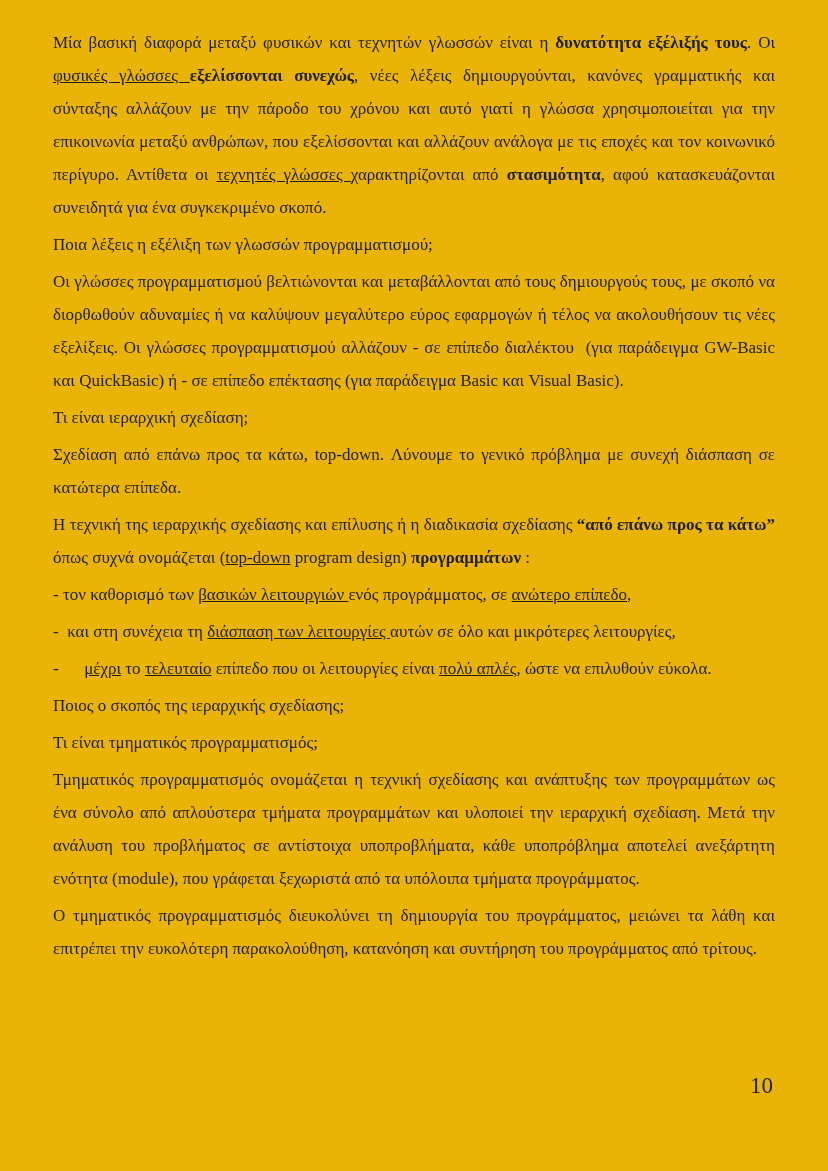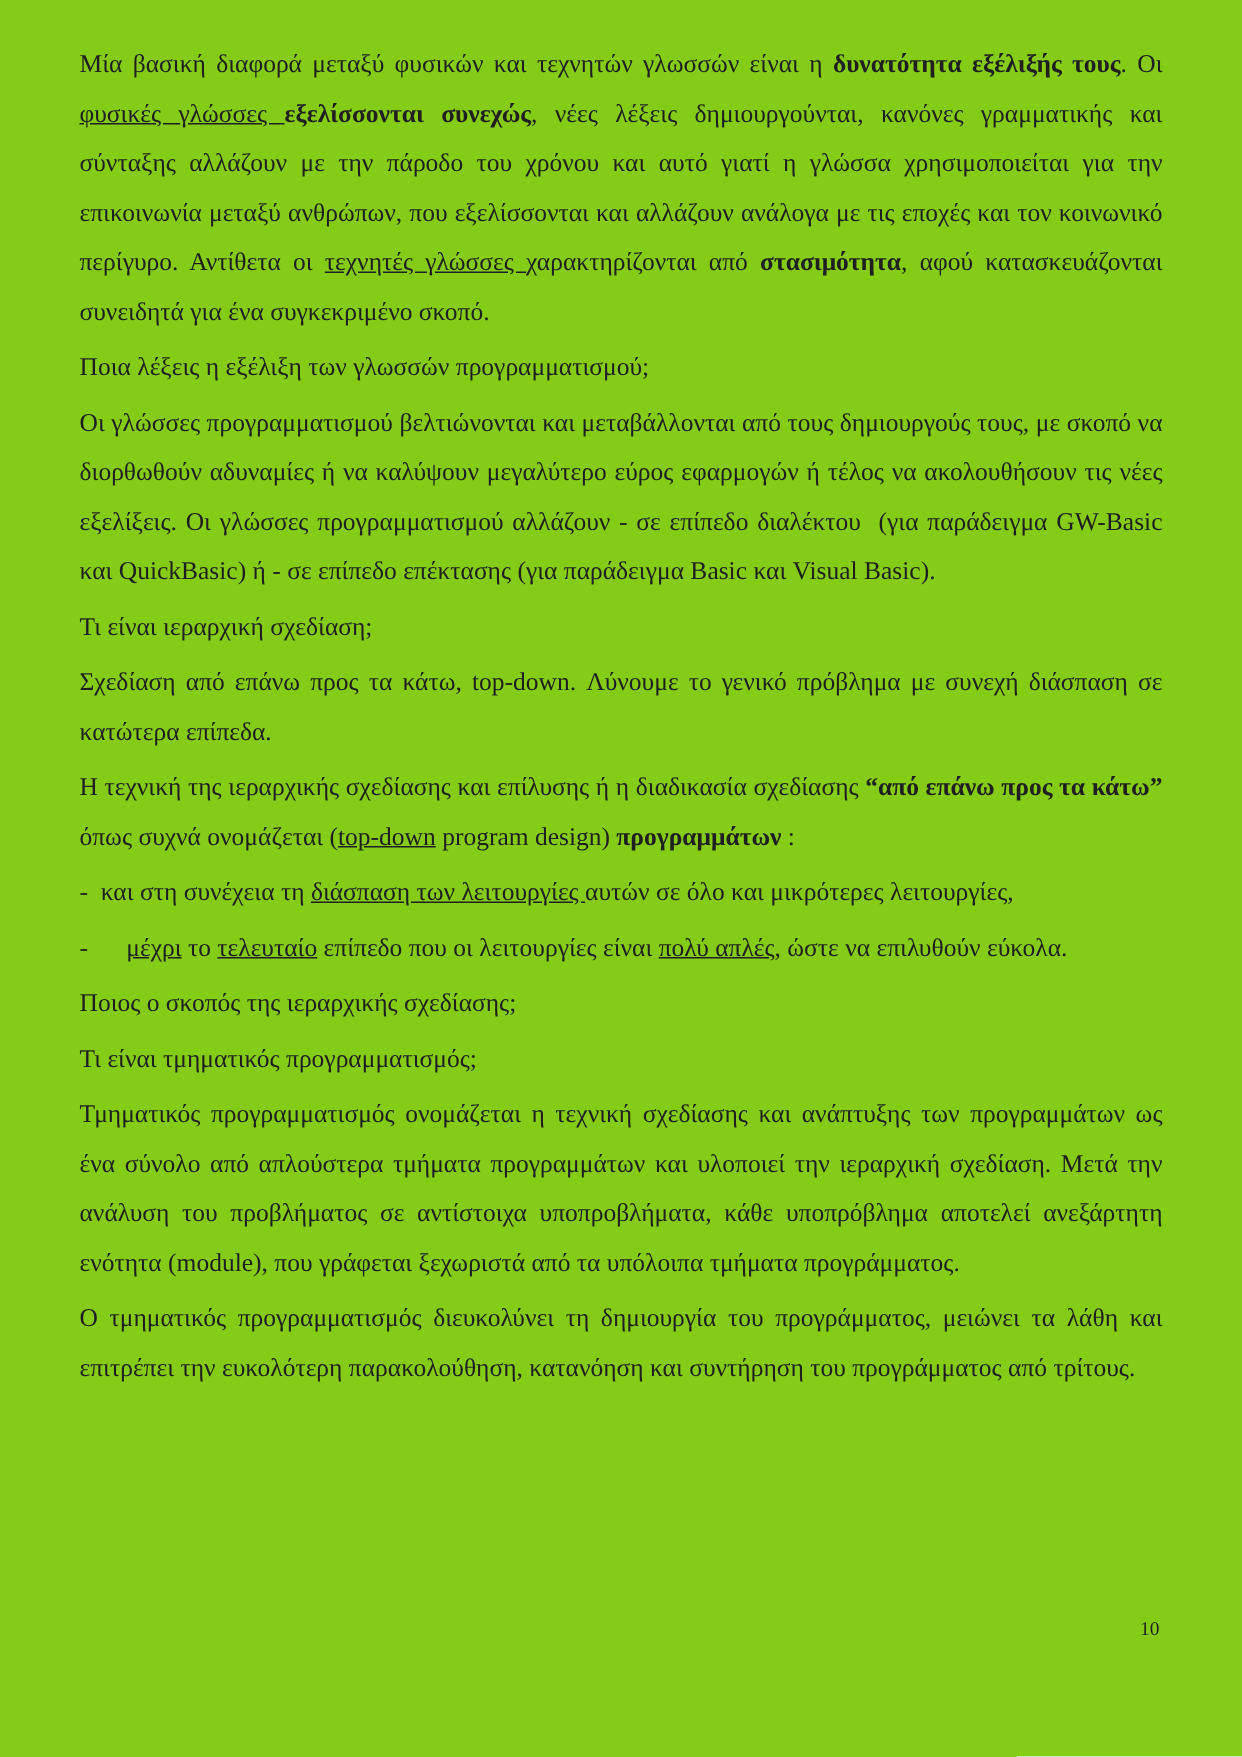--- a/index.html
+++ b/index.html
@@ -12,54 +12,55 @@
     height: 1171px;
     font-family: "Liberation Serif", serif;
     color: #1f1f1f;
   }
   .page {
     position: relative;
     box-sizing: border-box;
     width: 828px;
     height: 1171px;
     padding: 26px 53px 16px 53px;
-    background: #84cc16;
+    background: #eab308;
   }
   p.block {
     margin: 0 0 4px 0;
     font-size: 17px;
     line-height: 33px;
     text-align: justify;
     white-space: pre-wrap;
   }
   p.block.question {
     text-align: left;
   }
   .b { font-weight: bold; }
   .u { text-decoration: underline; }
   .page-number {
     position: absolute;
     top: 1076px;
     right: 55px;
-    font-size: 13px;
+    font-size: 23px;
     line-height: 20px;
     color: #1f1f1f;
   }
 </style>
 </head>
 <body>
 
 <main class="page">
   <div id="doc">
       <p class="block paragraph"><span>Μία βασική διαφορά μεταξύ φυσικών και τεχνητών γλωσσών είναι η </span><span class="b">δυνατότητα εξέλιξής τους</span><span>. Οι </span><span class="u">φυσικές γλώσσες </span><span class="b">εξελίσσονται συνεχώς</span><span>, νέες λέξεις δημιουργούνται, κανόνες γραμματικής και σύνταξης αλλάζουν με την πάροδο του χρόνου και αυτό γιατί η γλώσσα χρησιμοποιείται για την επικοινωνία μεταξύ ανθρώπων, που εξελίσσονται και αλλάζουν ανάλογα με τις εποχές και τον κοινωνικό περίγυρο. Αντίθετα οι </span><span class="u">τεχνητές γλώσσες </span><span>χαρακτηρίζονται από </span><span class="b">στασιμότητα</span><span>, αφού κατασκευάζονται συνειδητά για ένα συγκεκριμένο σκοπό.</span></p>
       <p class="block question"><span>Ποια λέξεις η εξέλιξη των γλωσσών προγραμματισμού;</span></p>
       <p class="block paragraph"><span>Οι γλώσσες προγραμματισμού βελτιώνονται και μεταβάλλονται από τους δημιουργούς τους, με σκοπό να διορθωθούν αδυναμίες ή να καλύψουν μεγαλύτερο εύρος εφαρμογών ή τέλος να ακολουθήσουν τις νέες εξελίξεις. Οι γλώσσες προγραμματισμού αλλάζουν - σε επίπεδο διαλέκτου  (για παράδειγμα GW-Basic και QuickBasic) ή - σε επίπεδο επέκτασης (για παράδειγμα Basic και Visual Basic).</span></p>
       <p class="block question"><span>Τι είναι ιεραρχική σχεδίαση;</span></p>
       <p class="block paragraph"><span>Σχεδίαση από επάνω προς τα κάτω, top-down. Λύνουμε το γενικό πρόβλημα με συνεχή διάσπαση σε κατώτερα επίπεδα.</span></p>
       <p class="block paragraph"><span>Η τεχνική της ιεραρχικής σχεδίασης και επίλυσης ή η διαδικασία σχεδίασης </span><span class="b">“από επάνω προς τα κάτω”</span><span> όπως συχνά ονομάζεται (</span><span class="u">top-down</span><span> program design) </span><span class="b">προγραμμάτων</span><span> :</span></p>
+      <p class="block bullet"><span>- τον καθορισμό των </span><span class="u">βασικών λειτουργιών </span><span>ενός προγράμματος, σε </span><span class="u">ανώτερο επίπεδο</span><span>,</span></p>
       <p class="block bullet"><span>-  και στη συνέχεια τη </span><span class="u">διάσπαση των λειτουργίες </span><span>αυτών σε όλο και μικρότερες λειτουργίες,</span></p>
       <p class="block bullet"><span>-      </span><span class="u">μέχρι</span><span> το </span><span class="u">τελευταίο</span><span> επίπεδο που οι λειτουργίες είναι </span><span class="u">πολύ απλές</span><span>, ώστε να επιλυθούν εύκολα.</span></p>
       <p class="block question"><span>Ποιος ο σκοπός της ιεραρχικής σχεδίασης;</span></p>
       <p class="block question"><span>Τι είναι τμηματικός προγραμματισμός;</span></p>
       <p class="block paragraph"><span>Τμηματικός προγραμματισμός ονομάζεται η τεχνική σχεδίασης και ανάπτυξης των προγραμμάτων ως ένα σύνολο από απλούστερα τμήματα προγραμμάτων και υλοποιεί την ιεραρχική σχεδίαση. Μετά την ανάλυση του προβλήματος σε αντίστοιχα υποπροβλήματα, κάθε υποπρόβλημα αποτελεί ανεξάρτητη ενότητα (module), που γράφεται ξεχωριστά από τα υπόλοιπα τμήματα προγράμματος.</span></p>
       <p class="block paragraph"><span>Ο τμηματικός προγραμματισμός διευκολύνει τη δημιουργία του προγράμματος, μειώνει τα λάθη και επιτρέπει την ευκολότερη παρακολούθηση, κατανόηση και συντήρηση του προγράμματος από τρίτους.</span></p>
     </div>
   <div class="page-number">10</div>
 </main>
 

